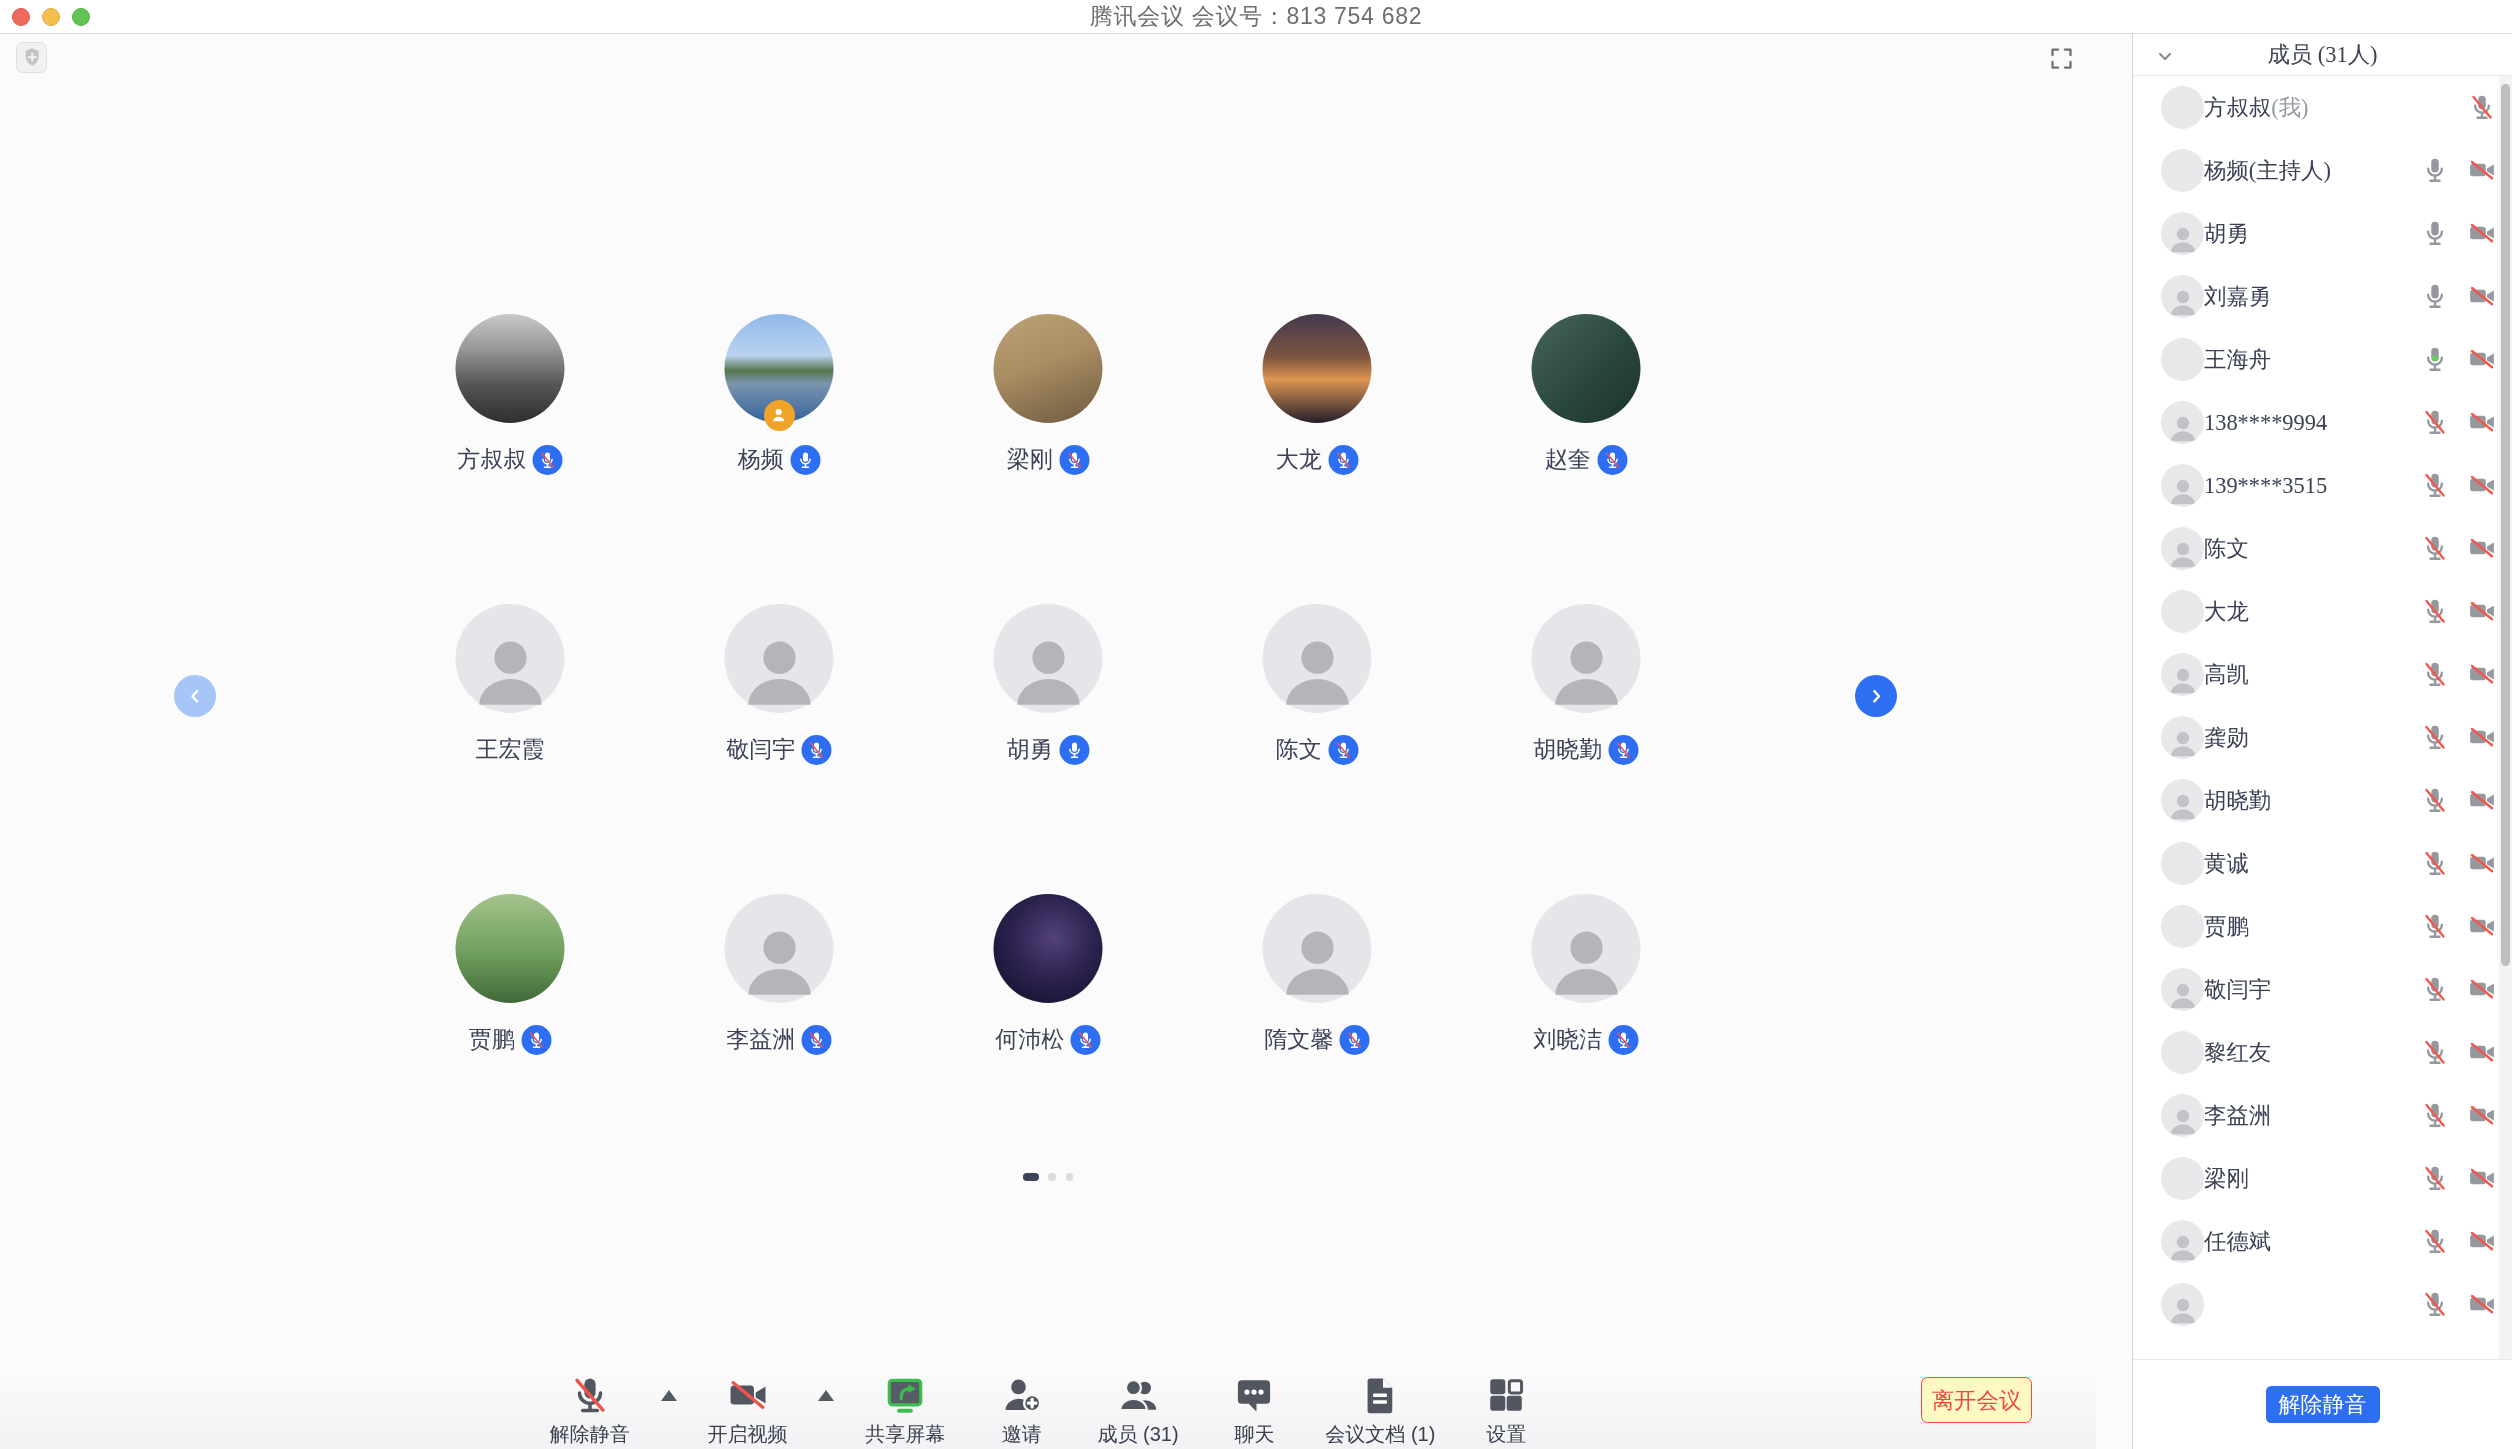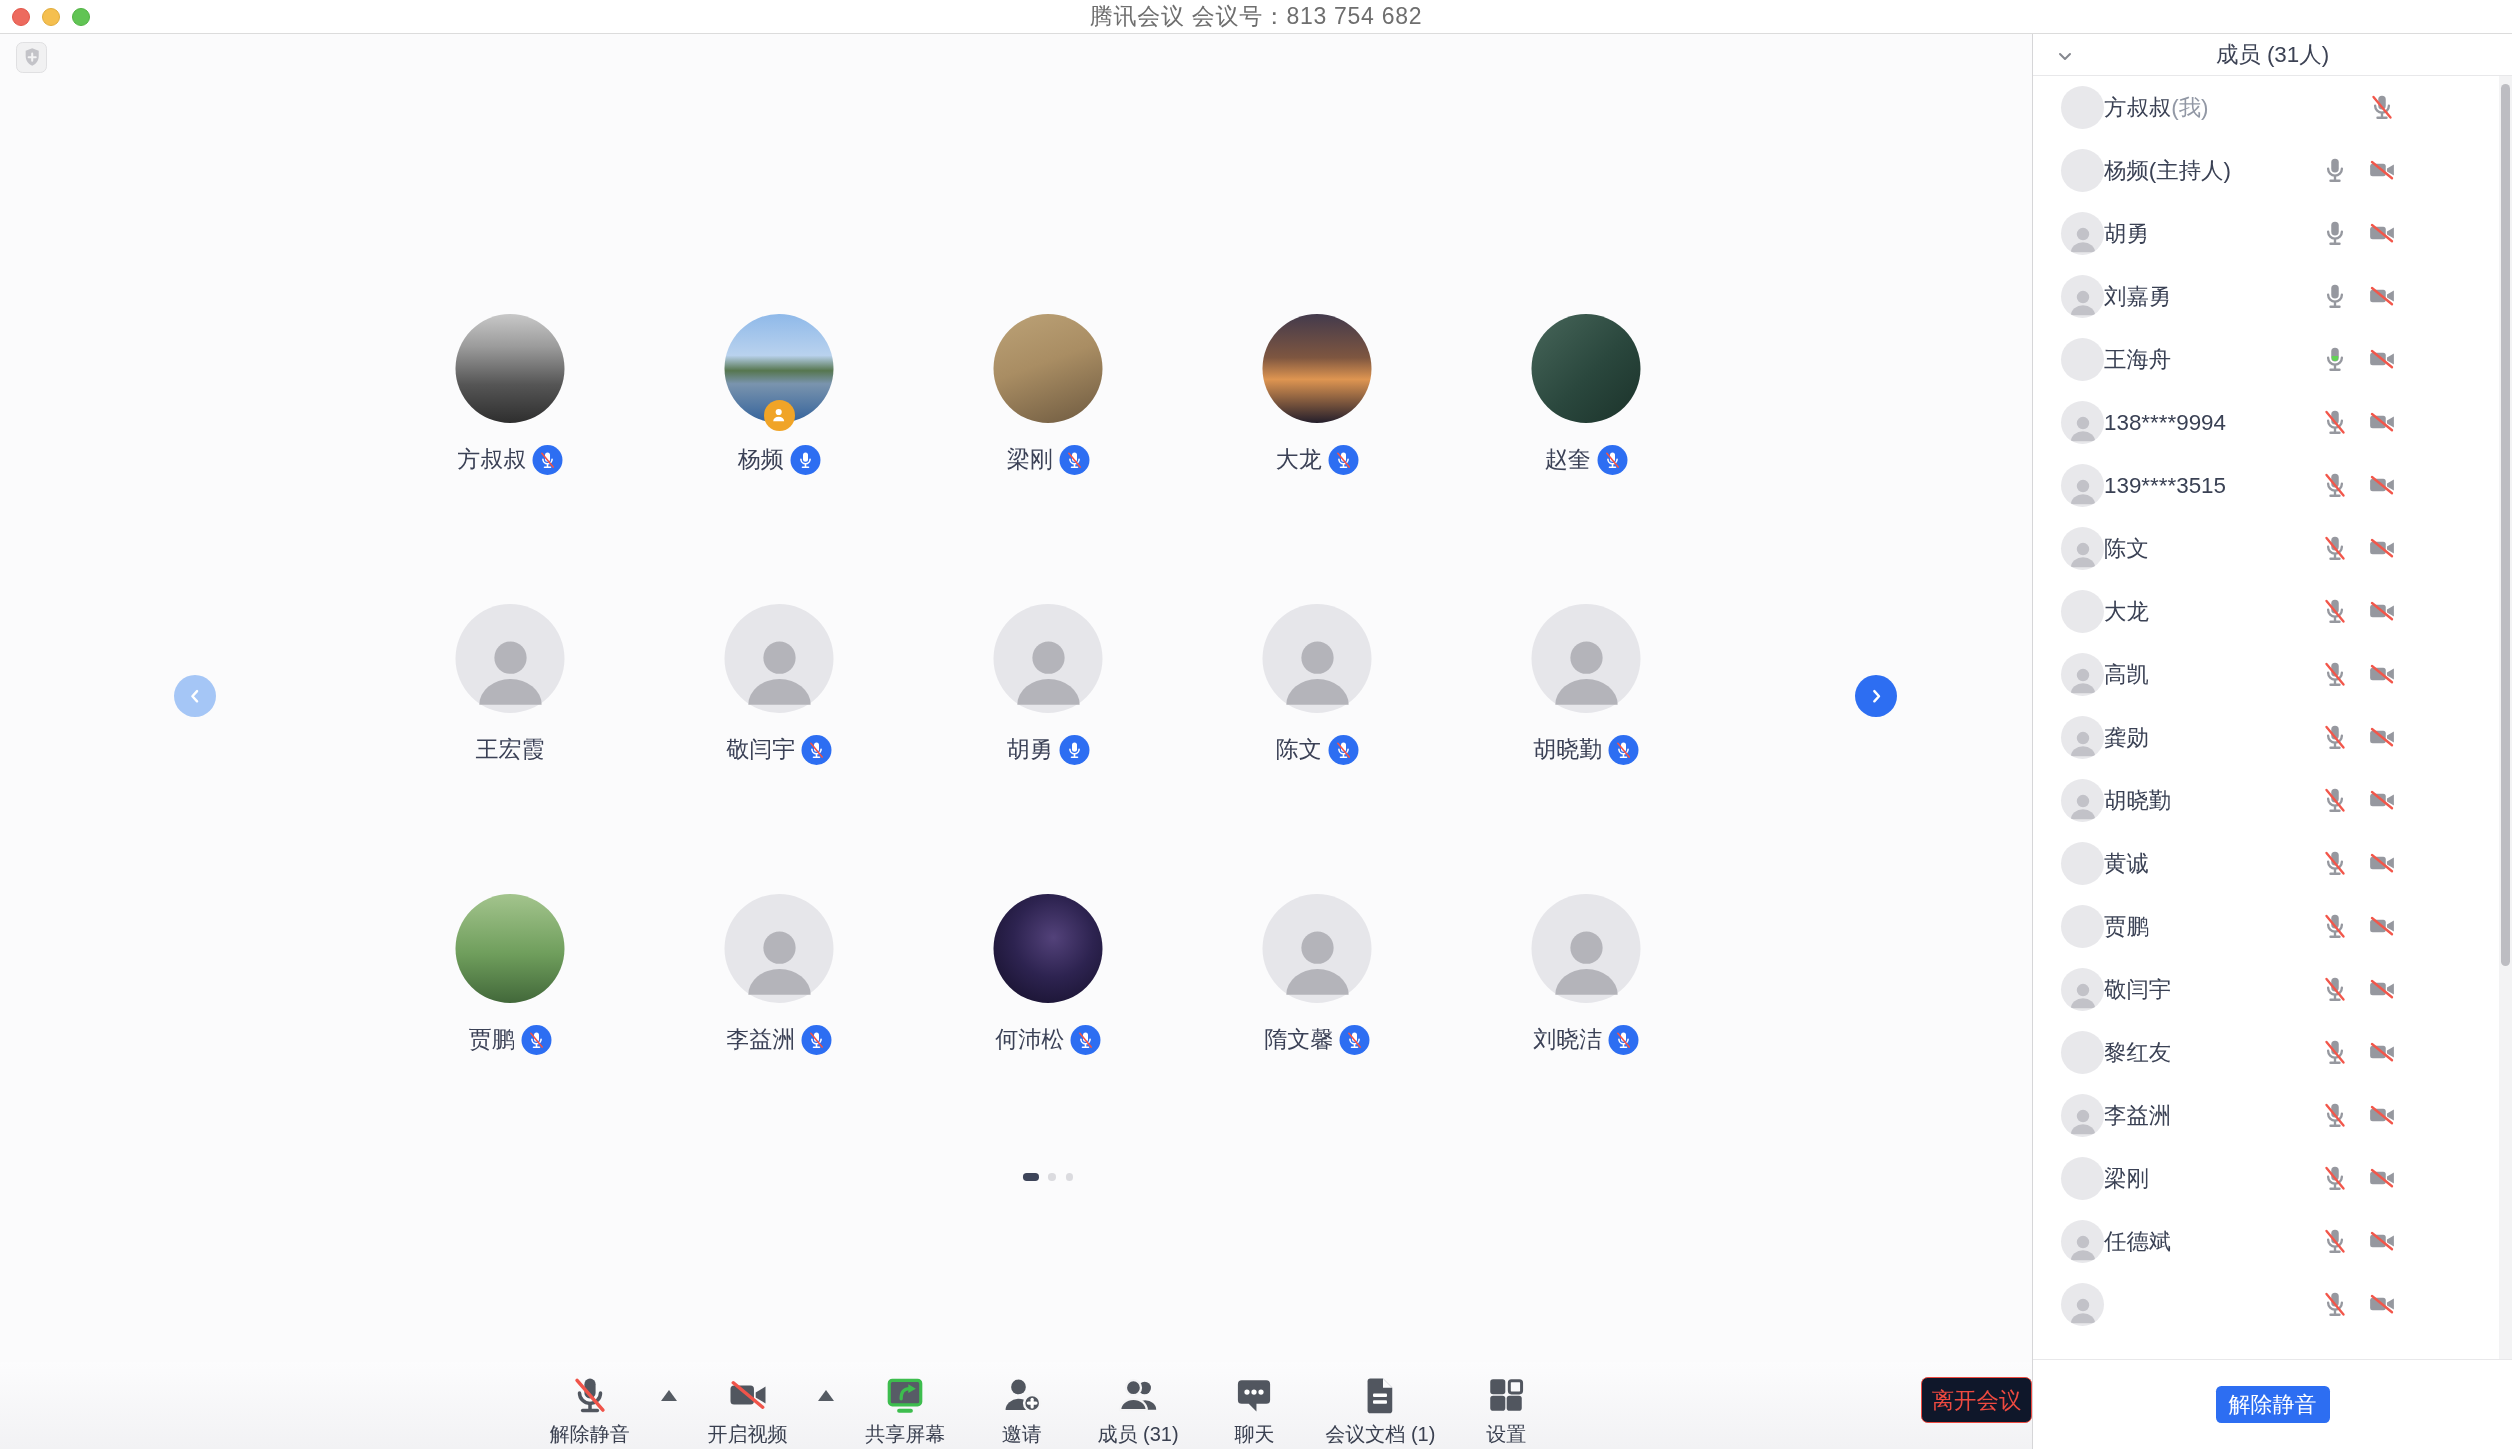--- a/index.html
+++ b/index.html
@@ -78,26 +78,26 @@
              background:linear-gradient(180deg,#FCFCFD 0%,#F2F2F4 100%);
              display:flex; align-items:flex-start; justify-content:center; gap:25.4px; }
   .titem { min-width:91px; padding-top:11.2px; display:flex; flex-direction:column; align-items:center; color:#51565F; }
   .titem .ticon { height:43px; display:flex; align-items:center; justify-content:center; }
   .titem .ticon svg { width:42px; height:42px; }
   .tlabel { margin-top:5.2px; font-size:20px; color:#3A4050; white-space:nowrap; }
   .caret { align-self:flex-start; margin-top:28px; width:0; height:0;
            border-left:8.2px solid transparent; border-right:8.2px solid transparent;
            border-bottom:11.2px solid #555B63; }
   .leave-btn { position:absolute; left:1921px; top:1343px; width:111px; height:46px;
-               background:#0f172a; border:1.5px solid #EE4A40; border-radius:6.7px;
+               background:#fef9c3; border:1.5px solid #EE4A40; border-radius:6.7px;
                color:#EE4A40; font-size:22.4px; display:flex; align-items:center; justify-content:center; }
 
   
-  .sidebar { position:absolute; top:34px; right:0; width:480px; bottom:0; background:#FFFFFF;
-             border-left:0.7px solid #D6D6D8; }
+  .sidebar { position:absolute; top:34px; right:0; width:380px; bottom:0; background:#FFFFFF;
+             border-left:0.7px solid #D6D6D8;font-family:Liberation Serif, serif; }
   .sb-header { position:relative; height:42px; border-bottom:0.7px solid #E8E8EA;
                display:flex; align-items:center; justify-content:center; }
   .sb-collapse { position:absolute; left:18px; top:8.2px; width:27px; height:27px;
                  display:flex; align-items:center; justify-content:center; color:#85888F; }
   .sb-title { font-size:22.4px; color:#3C4254; font-weight:500; }
   .mlist { position:absolute; top:42px; left:0; right:0; bottom:90px; overflow:hidden; }
   .mrow { position:relative; height:63px; display:flex; align-items:center; padding-left:28px; }
   .savatar { position:relative; width:43px; height:43px; border-radius:50%; background:#E8E8EB;
              overflow:hidden; display:flex; align-items:flex-end; justify-content:center; flex:none; }
   .savatar .person { width:34px; height:34px; color:#C2C2C8; }

